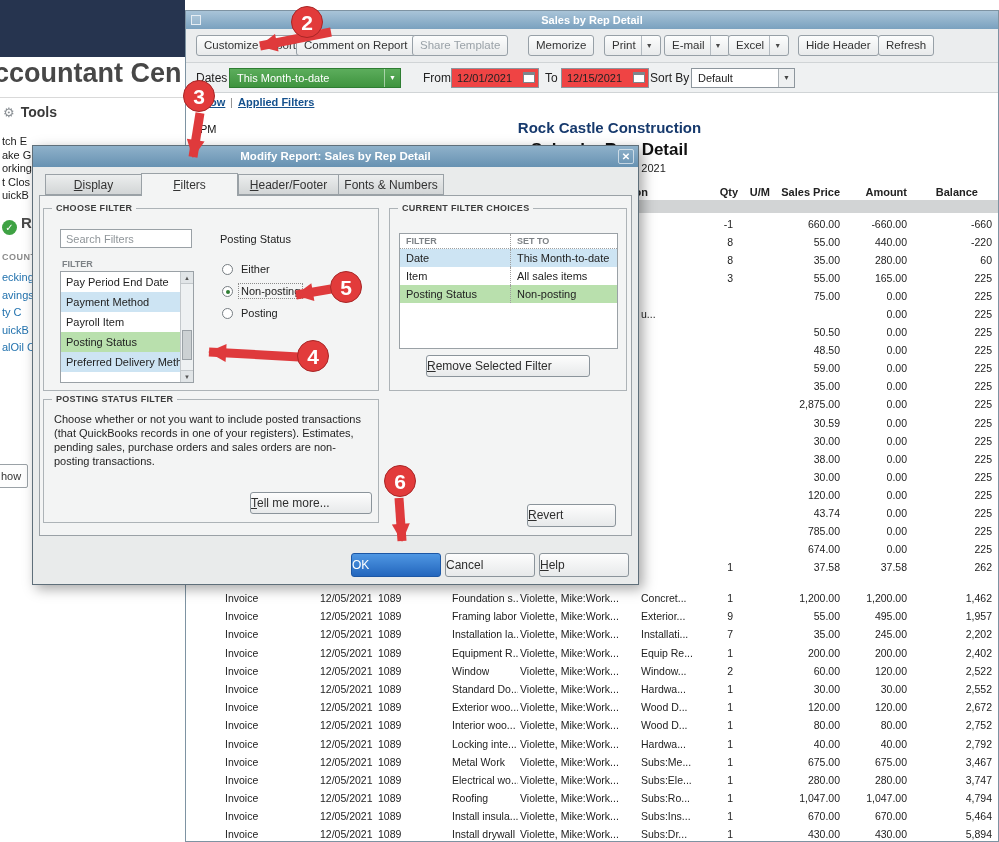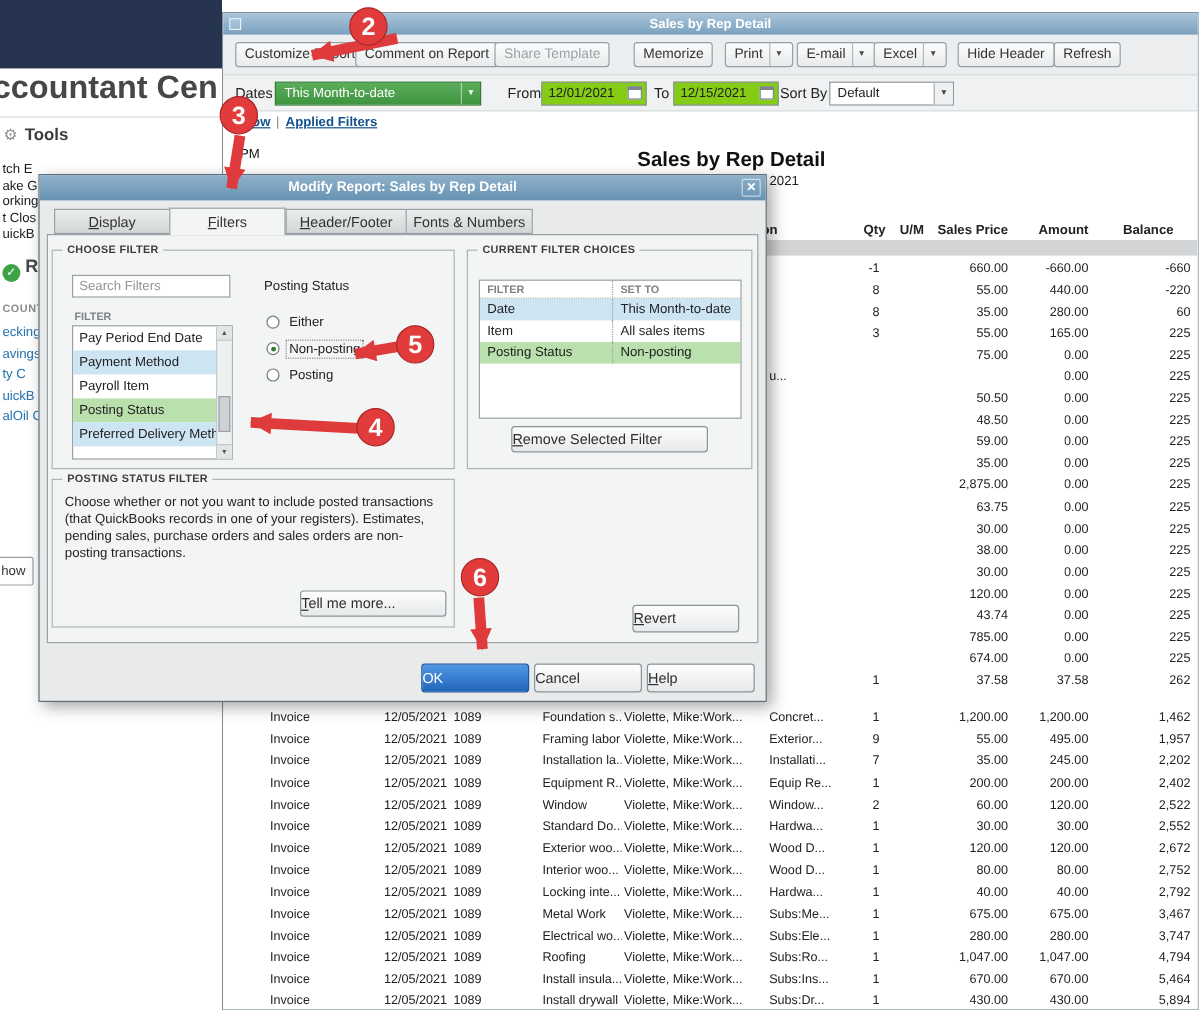--- a/index.html
+++ b/index.html
@@ -46,21 +46,21 @@
 .tb-btn.menu .tb-arrow{display:inline-block}
 
 .rw-filterrow{position:absolute;left:0;top:52px;right:0;height:30px;background:#eff1f2;border-bottom:1px solid #d0d4d6;font-size:12px}
 .fb-label{position:absolute;top:8px;color:#222}
 #lbl-dates{left:10px}
 #lbl-from{left:237px}
 #lbl-to{left:359px}
 #lbl-sortby{left:464px}
 .green-select{position:absolute;left:43px;top:5px;width:172px;height:20px;background:linear-gradient(#5cad5c,#3f943f);border:1px solid #2e7d32;color:#fff;font-size:11px;line-height:18px;padding-left:7px;cursor:pointer}
 .gs-arrow{position:absolute;right:0;top:0;width:16px;height:18px;border-left:1px solid rgba(255,255,255,.5);font-size:7px;color:#fff;text-align:center;line-height:18px}
-.date-field{position:absolute;top:5px;width:88px;height:20px;background:#84cc16;border:1px solid #8d969d;font-size:11px;line-height:18px;padding-left:5px;cursor:text}
+.date-field{position:absolute;top:5px;width:88px;height:20px;background:#ef4444;border:1px solid #8d969d;font-size:11px;line-height:18px;padding-left:5px;cursor:text}
 #field-from{left:265px}
 #field-to{left:375px}
 .cal{position:absolute;right:3px;top:3px;width:12px;height:11px;border:1px solid #7d868d;background:#fff;cursor:pointer}
 .cal::before{content:"";position:absolute;left:-1px;top:-1px;right:-1px;height:3px;background:#7d868d}
 .sort-select{position:absolute;left:505px;top:5px;width:104px;height:20px;background:#fff;border:1px solid #8d969d;font-size:11px;line-height:18px;padding-left:6px;cursor:pointer}
 .ss-arrow{position:absolute;right:0;top:0;width:16px;height:18px;border-left:1px solid #aab1b6;background:#eef0f1;font-size:7px;color:#444;text-align:center;line-height:18px}
 .rw-links{position:absolute;left:0;top:82px;right:0;height:18px;background:#fff;font-size:11px;font-weight:bold}
 .rw-links .lnk{position:absolute;top:3px;color:#15518d;text-decoration:underline;cursor:pointer}
 #lnk-show{left:10px}
 .lnk-sep{position:absolute;left:44px;top:3px;color:#888;font-weight:normal}
@@ -223,20 +223,21 @@
 
     <div class="rw-links">
       <span class="lnk" id="lnk-show">Show</span>
       <span class="lnk-sep">|</span>
       <span class="lnk" id="lnk-applied">Applied Filters</span>
     </div>
 
     <div class="rpt">
       <span class="rpt-time">PM</span>
       <div class="rpt-head-block">
+        <div class="rpt-company">Rock Castle Construction</div>
         <div class="rpt-title">Sales by Rep Detail</div>
         <div class="rpt-subt">December 1 - 15, 2021</div>
       </div>
       <div class="rpt-cols">
         <span class="hc-type">Type</span>
         <span class="hc-date">Date</span>
         <span class="hc-num">Num</span>
         <span class="hc-item">Item</span>
         <span class="hc-name">Name</span>
         <span class="hc-desc">Description</span>
@@ -395,21 +396,21 @@
         </div>
           <div class="rpt-row">
           <span class="c ct"></span>
           <span class="c cd"></span>
           <span class="c cn"></span>
           <span class="c ci"></span>
           <span class="c cna"></span>
           <span class="c cde"></span>
           <span class="c cr cqty"></span>
           <span class="c cr cum"></span>
-          <span class="c cr cpr">63.75</span>
+          <span class="c cr cpr">30.59</span>
           <span class="c cr cam">0.00</span>
           <span class="c cr cba">225</span>
         </div>
           <div class="rpt-row">
           <span class="c ct"></span>
           <span class="c cd"></span>
           <span class="c cn"></span>
           <span class="c ci"></span>
           <span class="c cna"></span>
           <span class="c cde"></span>

